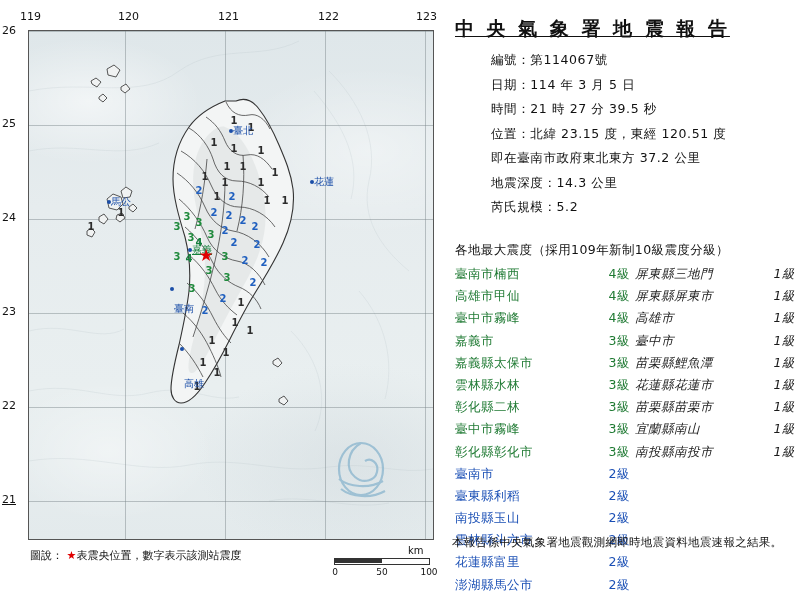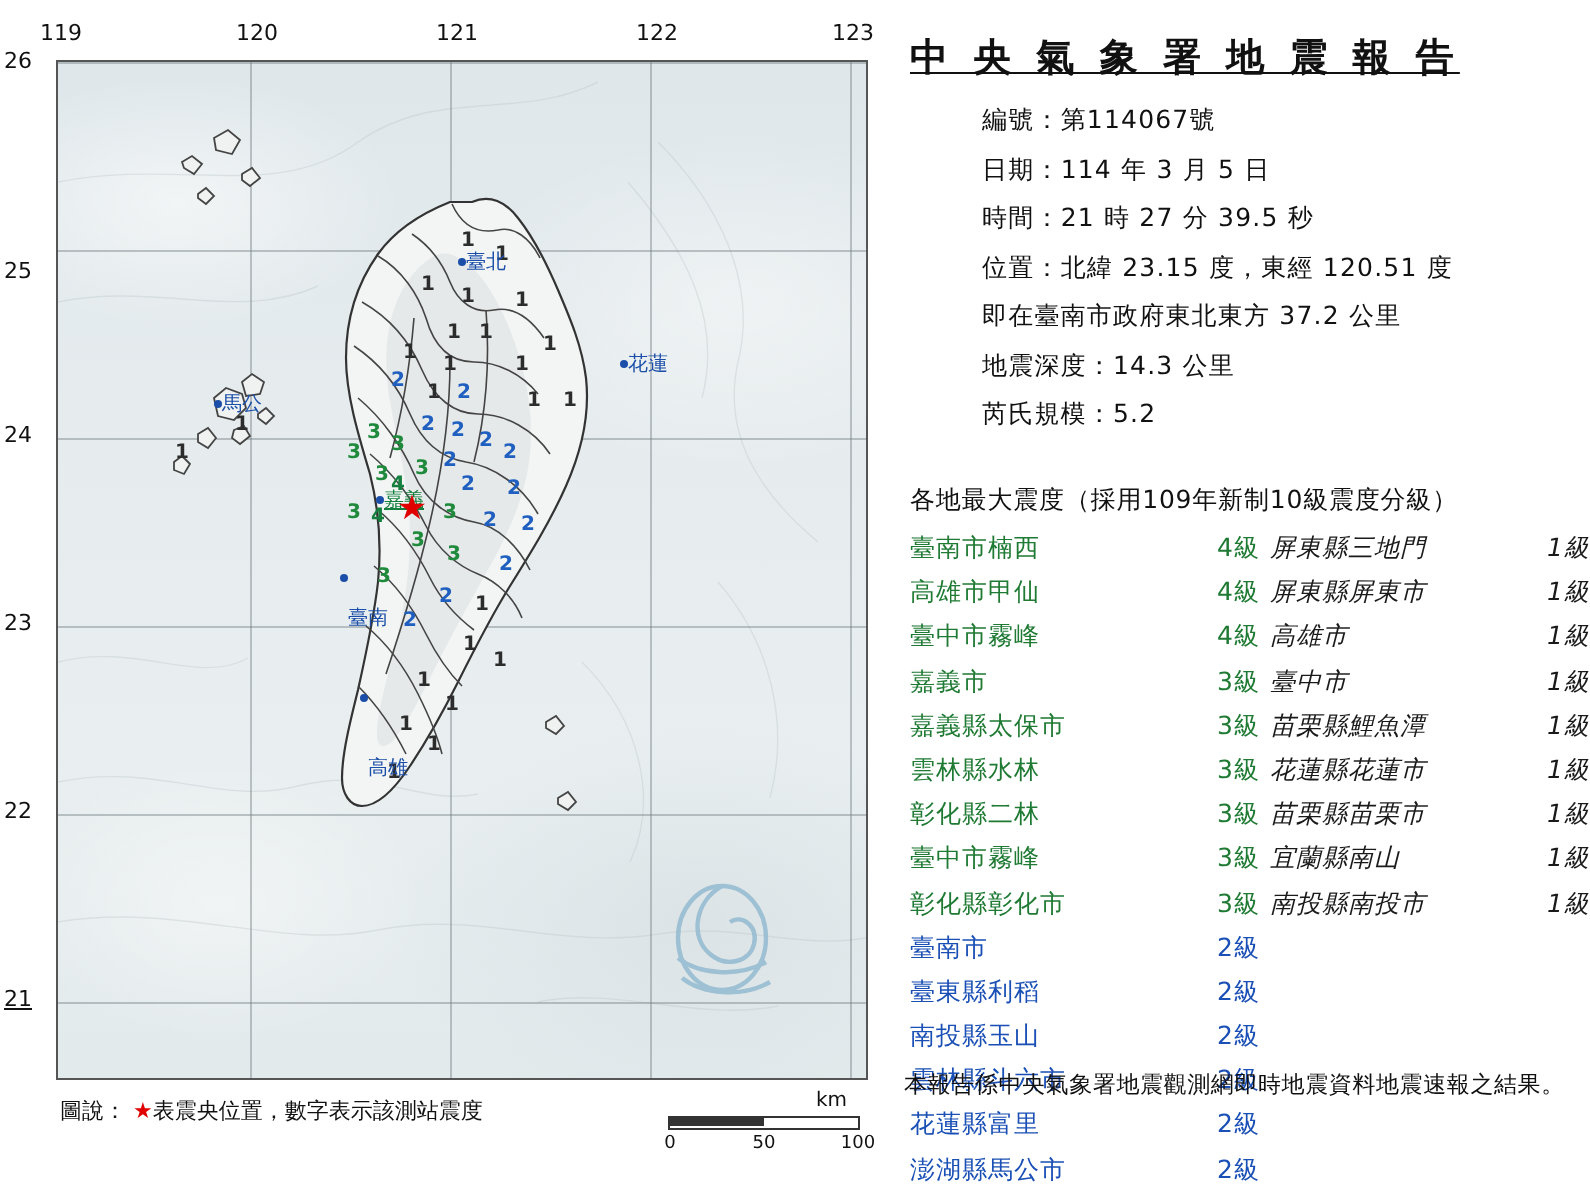--- a/index.html
+++ b/index.html
@@ -143,21 +143,21 @@
 
   <div class="map-panel">
 
     <div class="lon-lab" style="left:20px;top:10px;">119</div>
     <div class="lon-lab" style="left:118px;top:10px;">120</div>
     <div class="lon-lab" style="left:218px;top:10px;">121</div>
     <div class="lon-lab" style="left:318px;top:10px;">122</div>
     <div class="lon-lab" style="left:416px;top:10px;">123</div>
 
     <div class="lat-lab" style="left:2px;top:24px;">26</div>
-    <div class="lat-lab" style="left:2px;top:117px;margin-top:12px;">25</div>
+    <div class="lat-lab" style="left:2px;top:117px;">25</div>
     <div class="lat-lab" style="left:2px;top:211px;">24</div>
     <div class="lat-lab" style="left:2px;top:305px;">23</div>
     <div class="lat-lab" style="left:2px;top:399px;">22</div>
     <div class="lat-lab" style="left:2px;top:493px;text-decoration:underline;">21</div>
 
     <div class="map-frame">
       <div class="sea"></div>
       <div class="sea-tex"></div>
 
       <svg class="sea-lines" width="404" height="508">

